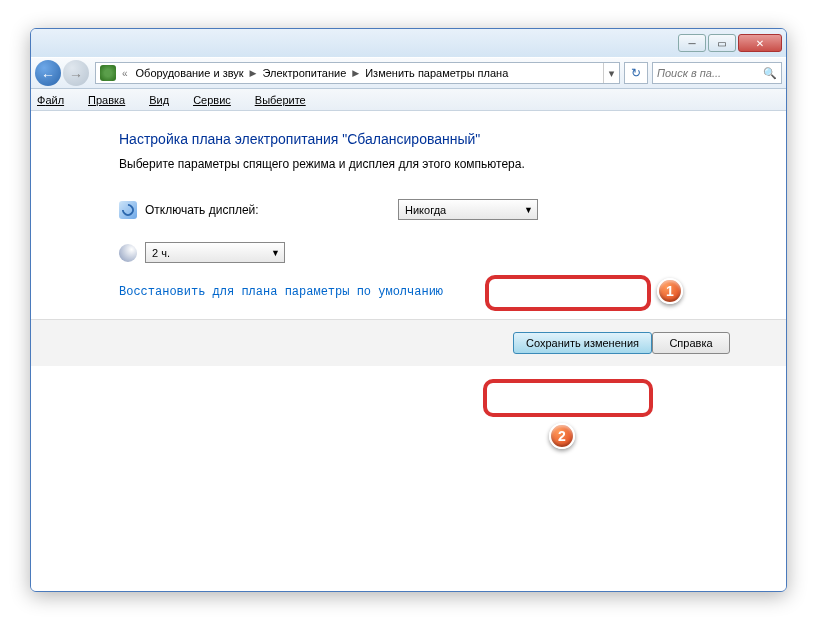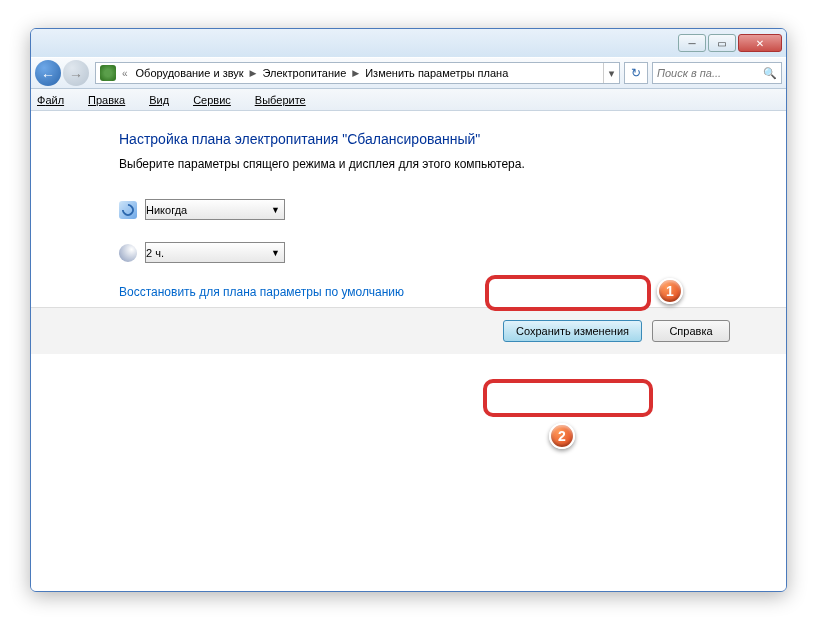--- a/index.html
+++ b/index.html
@@ -185,20 +185,21 @@
     width: 253px;
     font-size: 12px;
   }
   .dropdown {
     width: 140px;
     height: 21px;
     background: linear-gradient(to bottom, #fefefe, #e8e8e8);
     border: 1px solid #888;
     display: flex;
     align-items: center;
+    padding-left: 6px;
     font-size: 11px;
     position: relative;
   }
   .dd-arrow {
     position: absolute;
     right: 4px;
     color: #000;
     font-size: 9px;
   }
   .highlight-box {
@@ -221,21 +222,21 @@
     color: #0066cc;
     font-size: 12px;
     cursor: pointer;
   }
   .footer {
     border-top: 1px solid #ddd;
     background: #f3f3f3;
     padding: 12px 56px 12px 0;
     display: flex;
     justify-content: flex-end;
-    gap: 10px;
+    gap: 0;
     position: relative;
   }
   .btn {
     min-width: 78px;
     height: 22px;
     background: linear-gradient(to bottom, #f8f8f8, #e4e4e4);
     border: 1px solid #888;
     border-radius: 3px;
     font-size: 11px;
     display: flex;
@@ -312,35 +313,36 @@
     <span class="menu-item"><u class="menu-u">Выберите</u></span>
   </div>
 
   <div class="content">
     <div class="inner">
       <div class="heading">Настройка плана электропитания "Сбалансированный"</div>
       <div class="subtext">Выберите параметры спящего режима и дисплея для этого компьютера.</div>
 
       <div class="row">
         <div class="row-icon icon-display"></div>
+        <div class="row-label">Отключать дисплей:</div>
         <div class="dropdown">
           <span>Никогда</span>
           <span class="dd-arrow">▼</span>
         </div>
       </div>
 
       <div class="row">
         <div class="row-icon icon-sleep"></div>
         <div class="dropdown">
           <span>2 ч.</span>
           <span class="dd-arrow">▼</span>
         </div>
       </div>
 
-      <div class="link-row" style="margin-top:6px;margin-bottom:8px;">
+      <div class="link-row" style="margin-top:6px;margin-bottom:20px;font-family:Liberation Mono, monospace;">
         <span class="link">Восстановить для плана параметры по умолчанию</span>
       </div>
     </div>
 
     <div class="footer">
       <div class="btn btn-primary">Сохранить изменения</div>
       <div class="btn">Справка</div>
     </div>
   </div>
 

